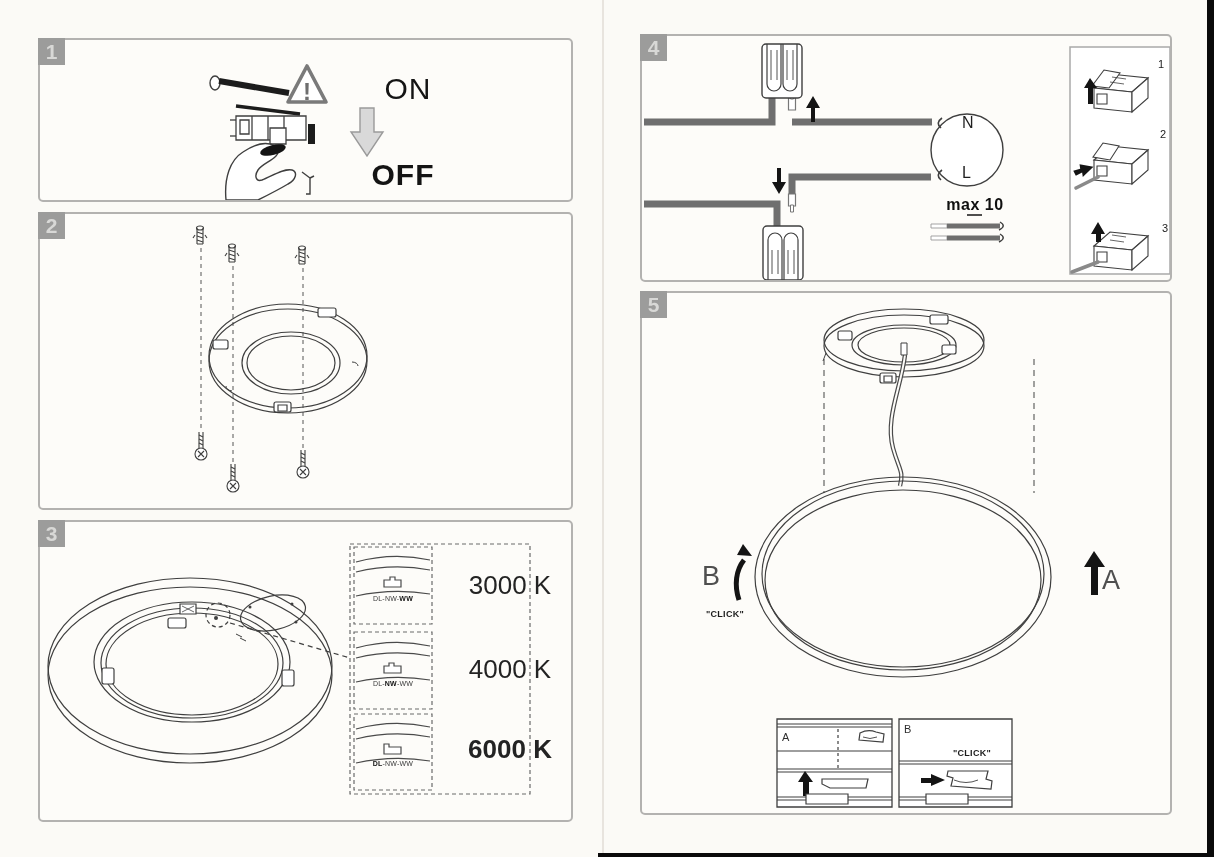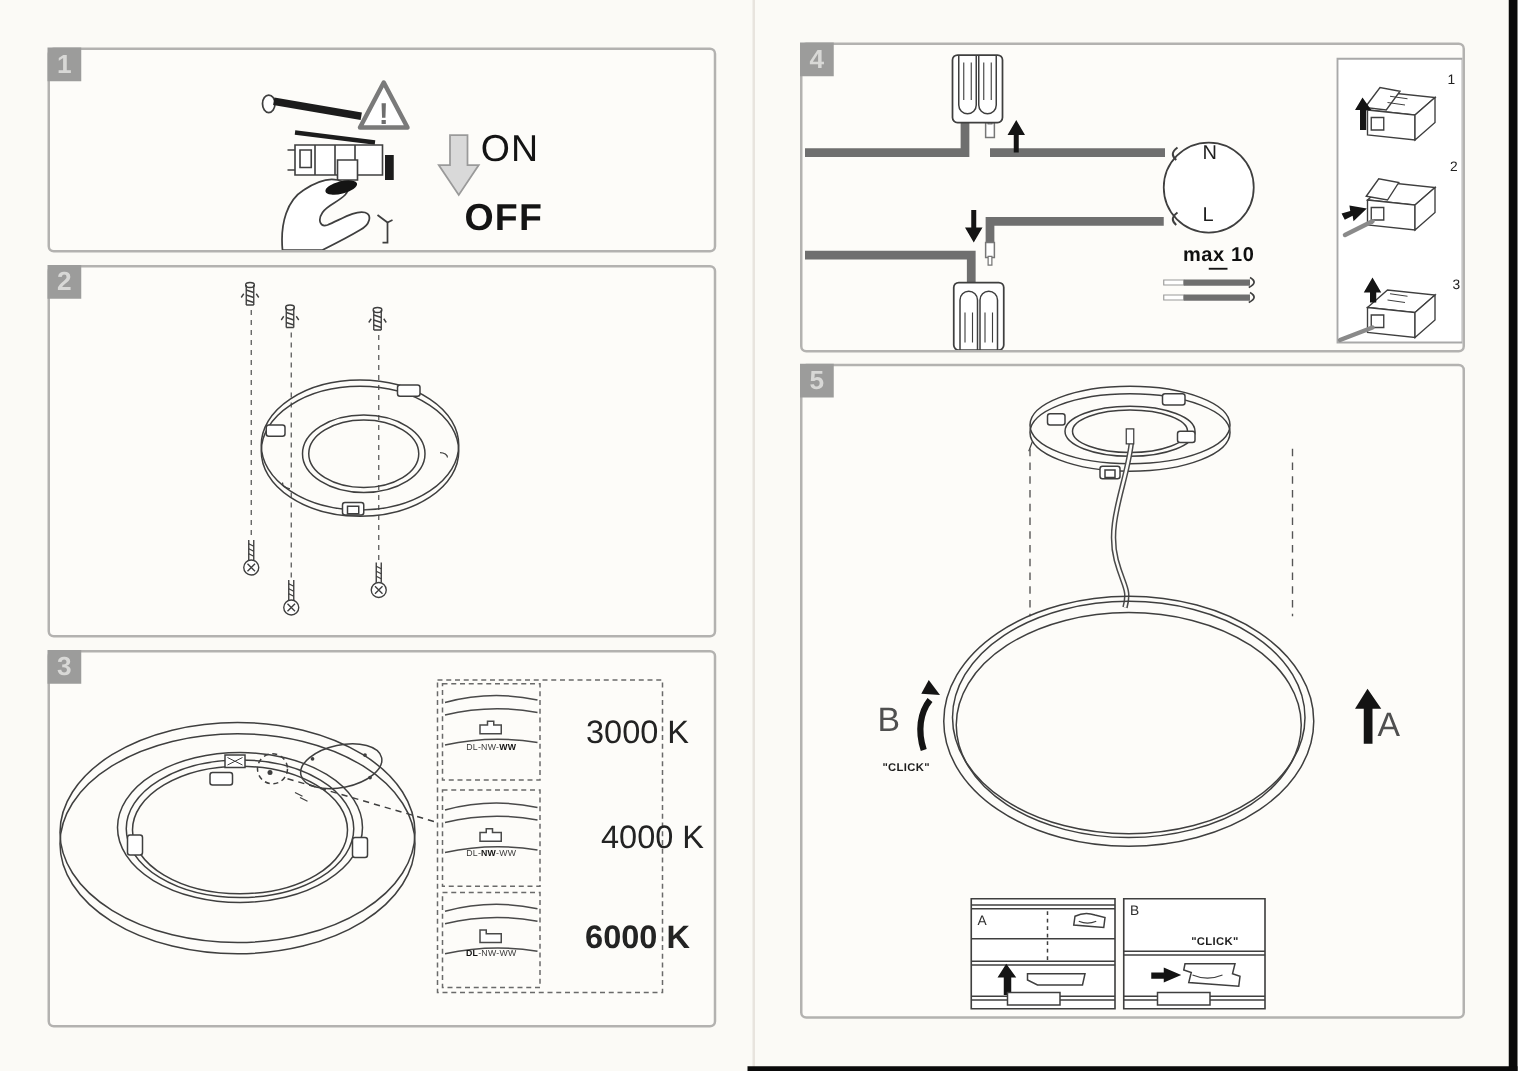--- a/index.html
+++ b/index.html
@@ -62,21 +62,21 @@
       <path d="M270,138 l4,-2" stroke-width="1.4"></path>
     </g>
 
     <g stroke="#7a7a7a" stroke-width="3.6" stroke-linejoin="round">
       <path d="M267,26 L286,62 L248,62 Z" fill="#fff"></path>
     </g>
 
     <polygon points="320,68 334,68 334,92 343,92 327,116 311,92 320,92" fill="#d9d9d9" stroke="#9a9a9a" stroke-width="1.4"></polygon>
   </svg>
   <span class="label warnmark ctr" style="left:267px;top:38px;">!</span>
-  <span class="label onoff ctr" style="left:368px;top:32px;margin-top:31px;">ON</span>
+  <span class="label onoff ctr" style="left:368px;top:32px;">ON</span>
   <span class="label onoff ctr" style="left:363px;top:118px;font-weight:bold;">OFF</span>
 </div>
 
 <div class="panel" style="left:38px;top:212px;width:535px;height:298px;">
   <div class="badge">2</div>
   <svg width="531" height="294" viewBox="0 0 531 294" fill="none" stroke="#3f3f3f" stroke-width="1.2">
 
     <g stroke="#555" stroke-dasharray="4 4" stroke-width="1">
       <line x1="161" y1="34" x2="161" y2="218"></line>
       <line x1="193" y1="52" x2="193" y2="250"></line>
@@ -184,21 +184,21 @@
         <path d="M316,160 Q353,152 390,158"></path>
       <path d="M344,144 h5 v-3 h5 v3 h7 v7 h-17 z" fill="#fff"></path>
       <path d="M316,207 Q353,197 390,205"></path>
         <path d="M316,217 Q353,208 390,215"></path>
         <path d="M316,241 Q353,233 390,239"></path>
       <path d="M344,225 v-3 h5 v3 h12 v7 h-17 z" fill="#fff"></path>
     </g>
   </svg>
 
   <span class="label kelvin ctr" style="left:442px;top:48px;">3000 K</span>
-  <span class="label kelvin ctr" style="left:454px;top:132px;text-align:right;">4000 K</span>
+  <span class="label kelvin ctr" style="left:442px;top:132px;text-align:right;">4000 K</span>
   <span class="label kelvin ctr" style="left:442px;top:212px;font-weight:bold;">6000 K</span>
   <span class="label swlabel ctr" style="left:353px;top:73px;"><span class="sw-part">DL</span><span>-</span><span class="sw-part">NW</span><span>-</span><span class="sw-part sw-active">WW</span></span>
   <span class="label swlabel ctr" style="left:353px;top:158px;"><span class="sw-part">DL</span><span>-</span><span class="sw-part sw-active">NW</span><span>-</span><span class="sw-part">WW</span></span>
   <span class="label swlabel ctr" style="left:353px;top:238px;"><span class="sw-part sw-active">DL</span><span>-</span><span class="sw-part">NW</span><span>-</span><span class="sw-part">WW</span></span>
 </div>
 
 <div class="panel" style="left:640px;top:34px;width:532px;height:248px;">
   <div class="badge">4</div>
   <svg width="528" height="244" viewBox="0 0 528 244" fill="none" stroke="#3f3f3f" stroke-width="1.2">
 

